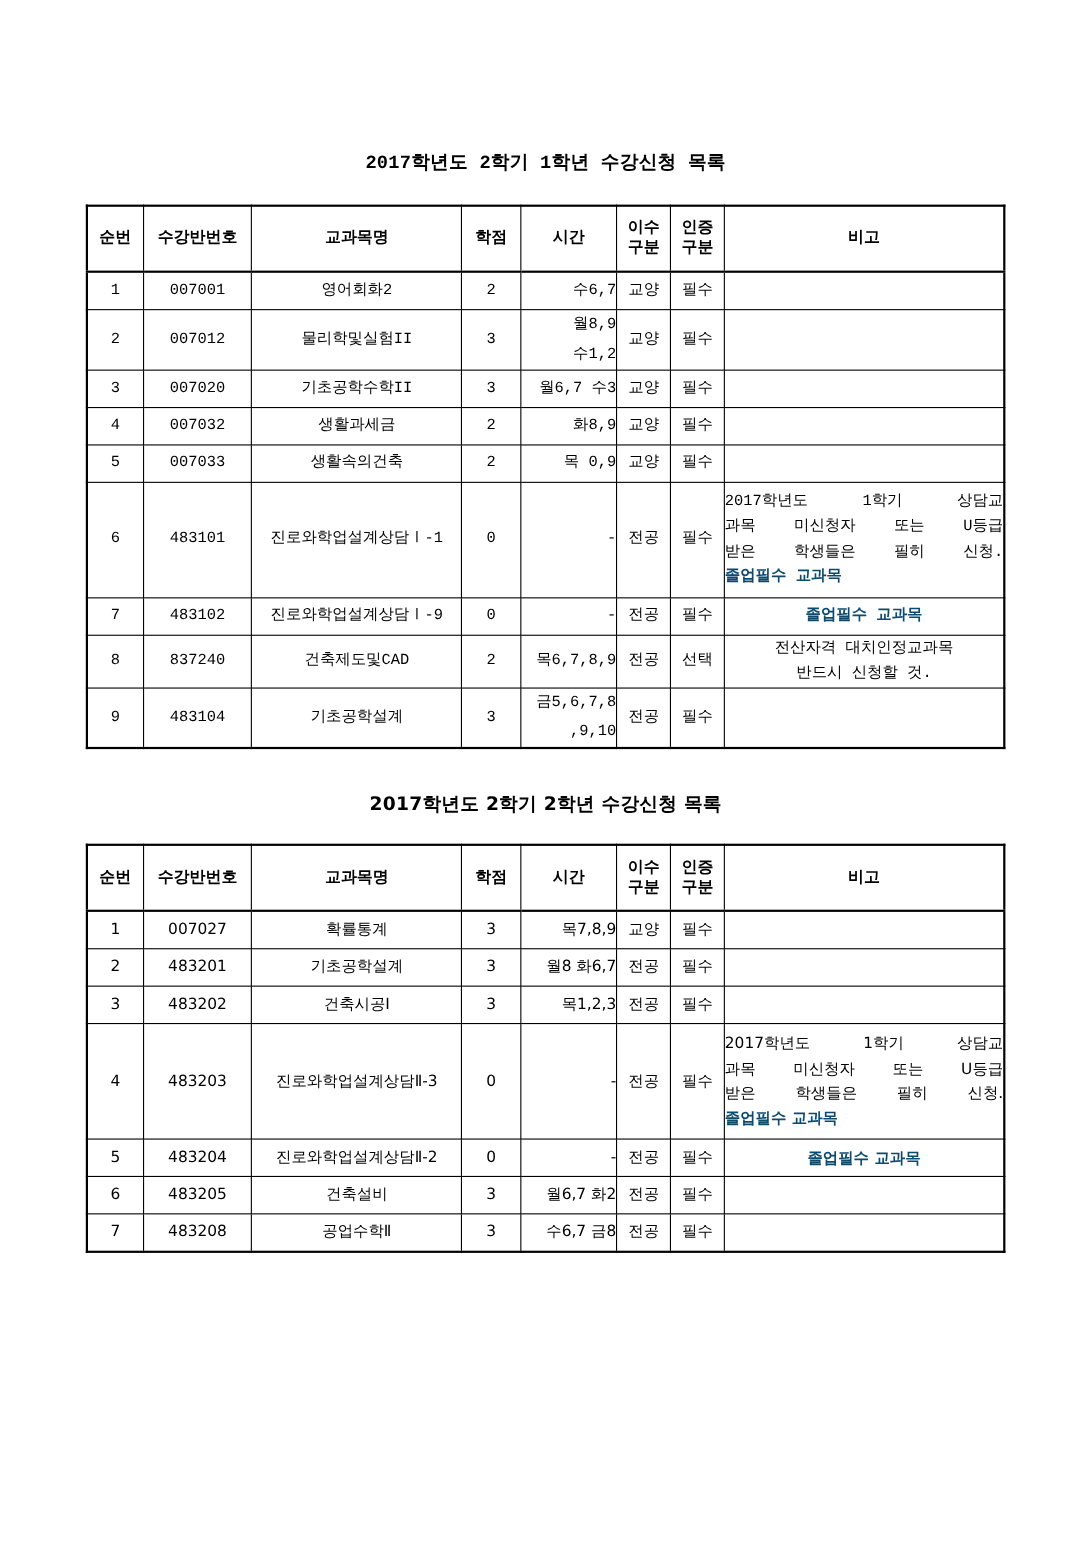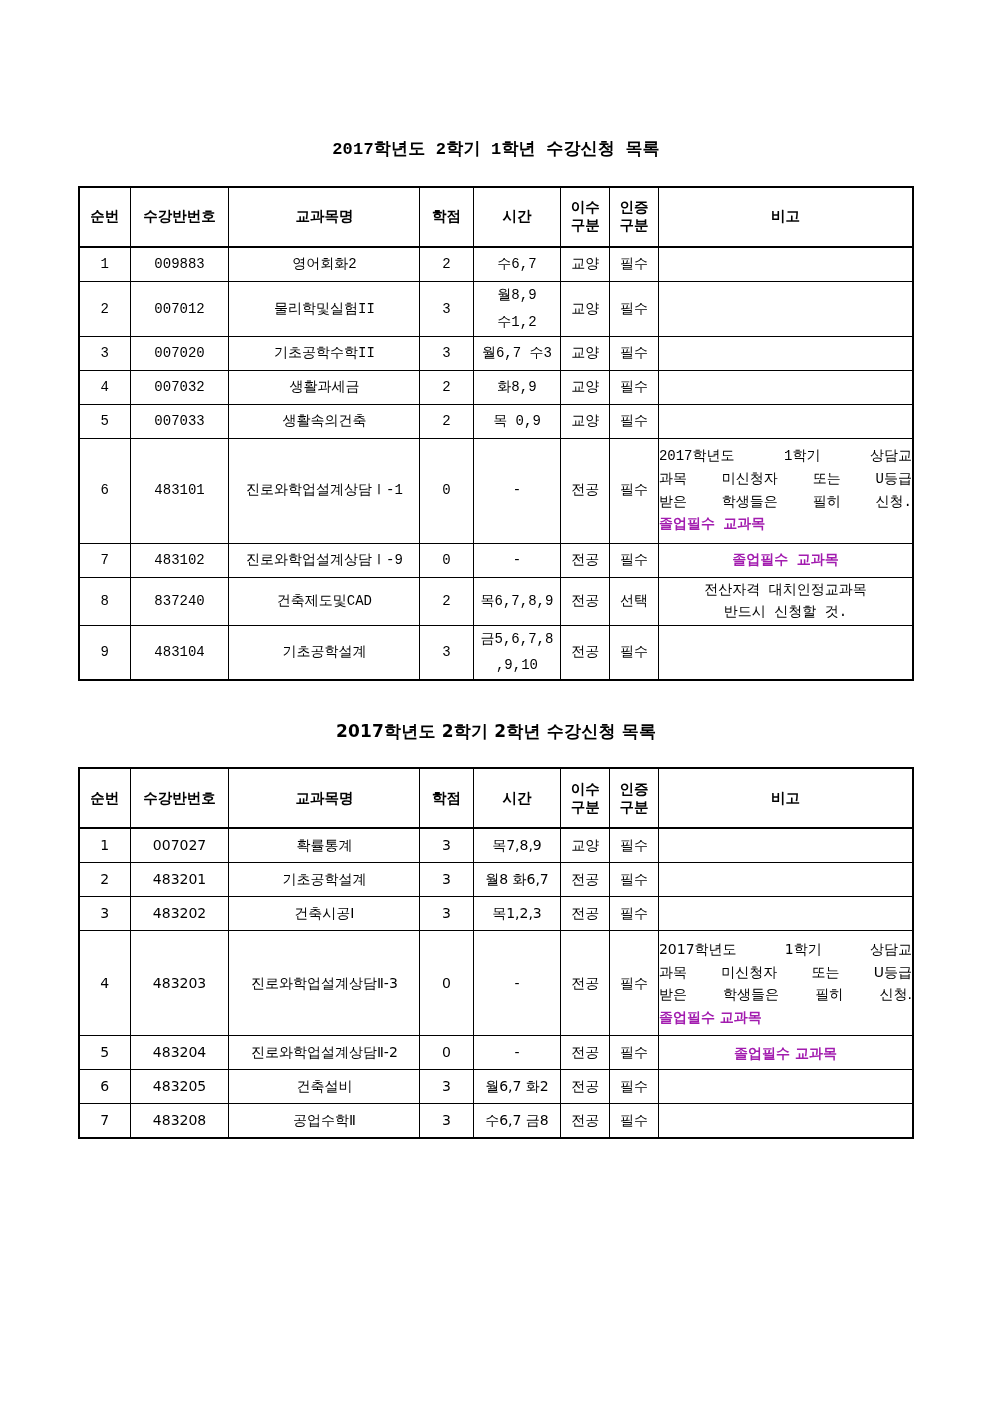--- a/index.html
+++ b/index.html
@@ -79,37 +79,37 @@
   col.c-remark { width: 224px; }
 
   td.cell-no,
   td.cell-code,
   td.cell-credit,
   td.cell-type,
   td.cell-cert { font-size: 14px; }
   td.cell-name { font-size: 14.5px; }
   td.cell-time { font-size: 14px; }
 
-  td.cell-time .tline { display: block; }
+  td.cell-time .tline { display: block; text-align: right; }
   td.cell-time.two-line { line-height: 1.9; }
 
   td.cell-remark {
     padding: 4px 7px;
     font-size: 13.5px;
     text-align: center;
   }
   td.cell-remark .para {
     text-align: justify;
     text-align-last: justify;
     line-height: 1.62;
     display: block;
   }
   td.cell-remark .para .ln { display: block; }
   td.cell-remark .red {
-    color: #a21caf;
+    color: #0c4a6e;
     font-weight: 700;
     display: block;
     text-align: left;
     text-align-last: left;
     line-height: 1.55;
     margin-top: 1px;
   }
   td.cell-remark .red.center {
     text-align: center;
     text-align-last: center;
@@ -165,21 +165,21 @@
               <span class="stack">구분</span>
             </th>
             <th class="hc-remark">
               <span class="stack">비고</span>
             </th>
           </tr>
         </thead>
         <tbody>
           <tr class="r-norm">
             <td class="cell-no">1</td>
-            <td class="cell-code">009883</td>
+            <td class="cell-code">007001</td>
             <td class="cell-name">영어회화2</td>
             <td class="cell-credit">2</td>
             <td class="cell-time">
               <span class="tline">수6,7</span>
             </td>
             <td class="cell-type">교양</td>
             <td class="cell-cert">필수</td>
             <td class="cell-remark"></td>
           </tr>
           <tr class="r-tall-2">

